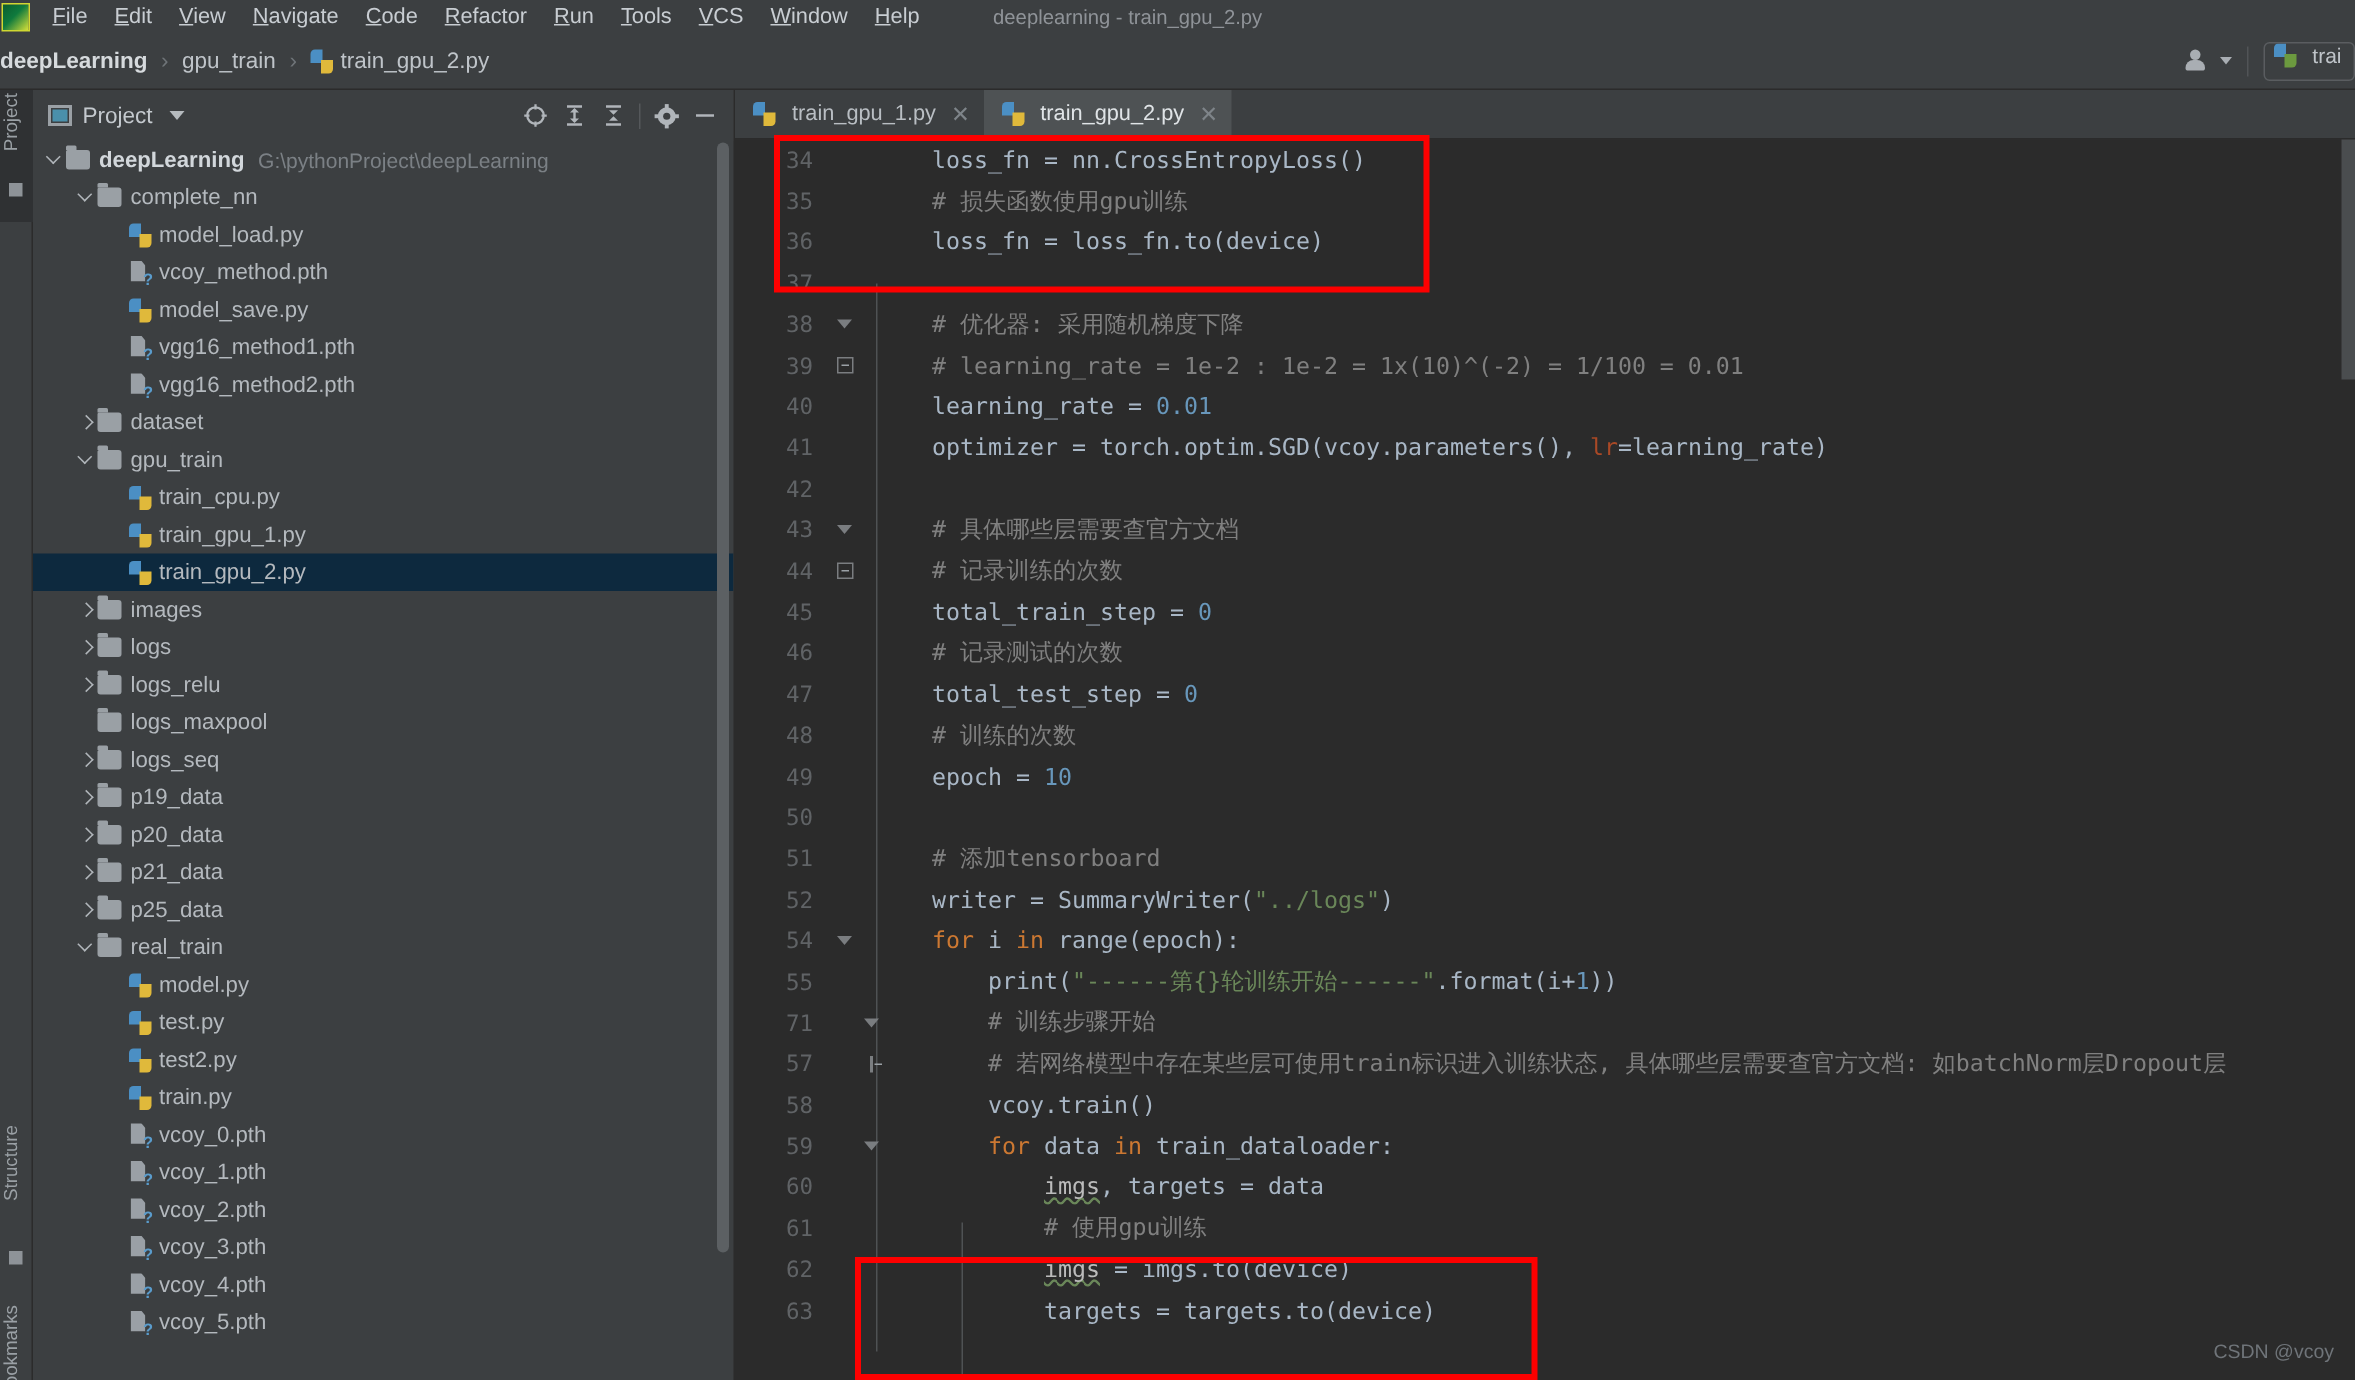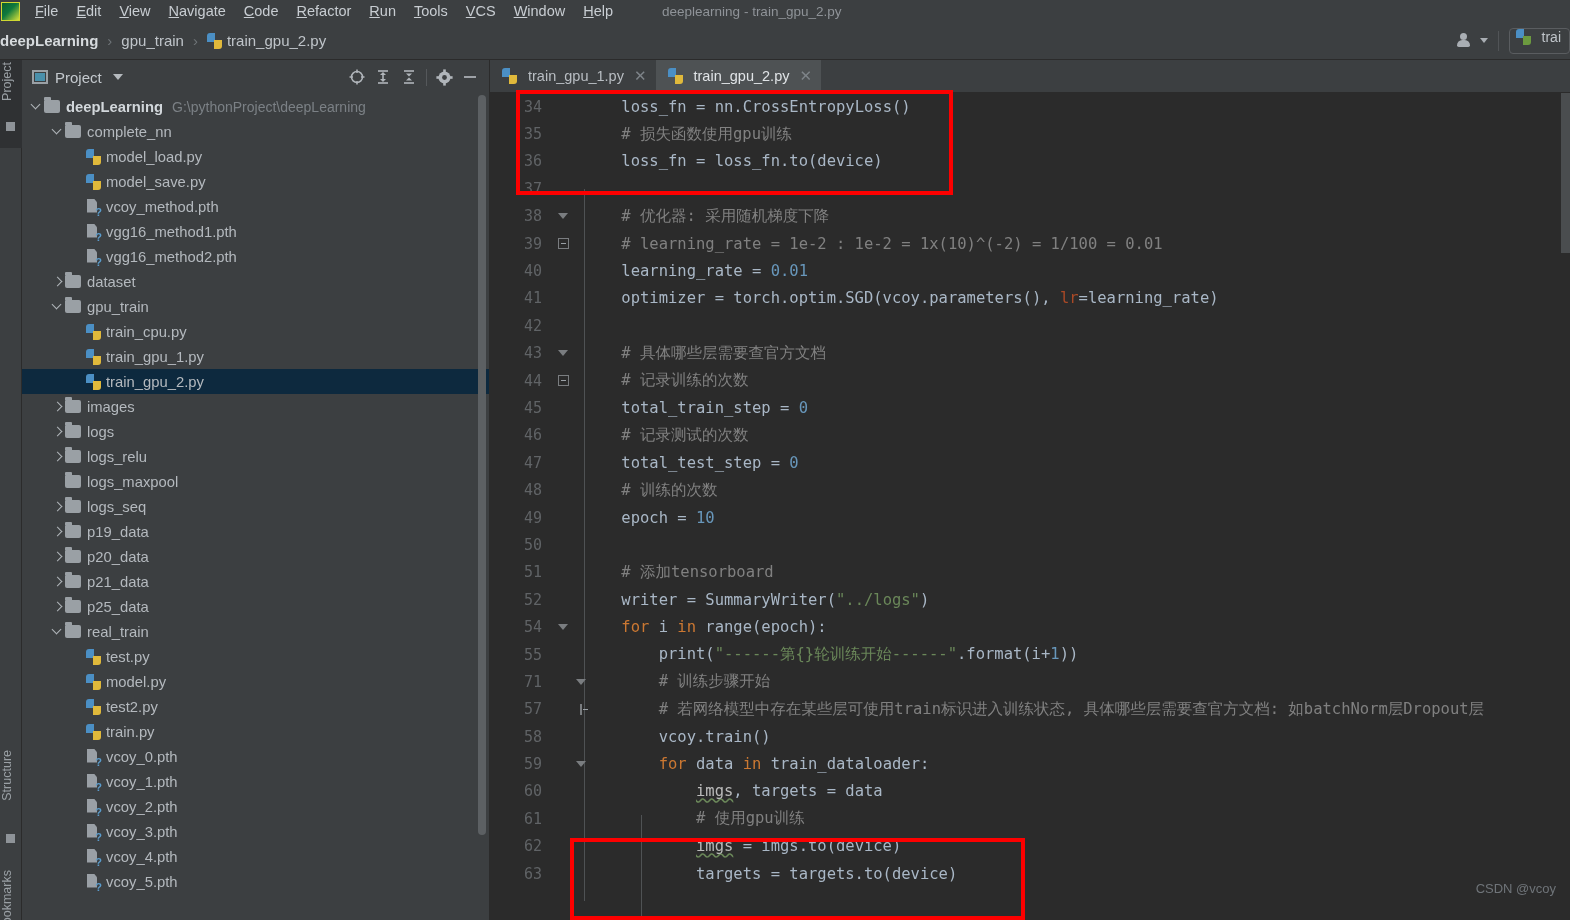--- a/index.html
+++ b/index.html
@@ -216,21 +216,21 @@
     position:absolute; left:94px; top:96px; width:1px; height:712px; background:#4f5254;
   }
   .iguide2{
     position:absolute; left:151px; top:722px; width:1px; height:105px; background:#4f5254;
   }
 
   
   .redbox{ position:absolute; border:4px solid #fd0000; pointer-events:none; }
 
   .watermark{
-    position:absolute; right:14px; bottom:24px; font-size:13px; color:#6f7479;
+    position:absolute; right:14px; bottom:12px; font-size:13px; color:#6f7479;
     font-family:"Liberation Sans", sans-serif;
   }
 
   .right-scroll{
     position:absolute; right:0; top:33px; width:9px; height:160px; background:#4a4d4f;
   }
 </style>
 </head>
 <body>
 
@@ -368,33 +368,33 @@
         </div>
         <div class="trow">
           <span style="width: 48px; flex: 0 0 auto;"></span>
           <span class="twist"></span>
           <span class="py-ico"></span>
           <span class="tlabel">model_load.py</span>
         </div>
         <div class="trow">
           <span style="width: 48px; flex: 0 0 auto;"></span>
           <span class="twist"></span>
+          <span class="pth-ico"></span>
+          <span class="tlabel">vcoy_method.pth</span>
+        </div>
+        <div class="trow">
+          <span style="width: 48px; flex: 0 0 auto;"></span>
+          <span class="twist"></span>
           <span class="py-ico"></span>
           <span class="tlabel">model_save.py</span>
         </div>
         <div class="trow">
           <span style="width: 48px; flex: 0 0 auto;"></span>
           <span class="twist"></span>
           <span class="pth-ico"></span>
-          <span class="tlabel">vcoy_method.pth</span>
-        </div>
-        <div class="trow">
-          <span style="width: 48px; flex: 0 0 auto;"></span>
-          <span class="twist"></span>
-          <span class="pth-ico"></span>
           <span class="tlabel">vgg16_method1.pth</span>
         </div>
         <div class="trow">
           <span style="width: 48px; flex: 0 0 auto;"></span>
           <span class="twist"></span>
           <span class="pth-ico"></span>
           <span class="tlabel">vgg16_method2.pth</span>
         </div>
         <div class="trow">
           <span style="width: 27px; flex: 0 0 auto;"></span>
@@ -505,27 +505,27 @@
           <span class="twist">
             <span class="chev down"></span>
           </span>
           <span class="folder"></span>
           <span class="tlabel">real_train</span>
         </div>
         <div class="trow">
           <span style="width: 48px; flex: 0 0 auto;"></span>
           <span class="twist"></span>
           <span class="py-ico"></span>
+          <span class="tlabel">model.py</span>
+        </div>
+        <div class="trow">
+          <span style="width: 48px; flex: 0 0 auto;"></span>
+          <span class="twist"></span>
+          <span class="py-ico"></span>
           <span class="tlabel">test.py</span>
-        </div>
-        <div class="trow">
-          <span style="width: 48px; flex: 0 0 auto;"></span>
-          <span class="twist"></span>
-          <span class="py-ico"></span>
-          <span class="tlabel">model.py</span>
         </div>
         <div class="trow">
           <span style="width: 48px; flex: 0 0 auto;"></span>
           <span class="twist"></span>
           <span class="py-ico"></span>
           <span class="tlabel">test2.py</span>
         </div>
         <div class="trow">
           <span style="width: 48px; flex: 0 0 auto;"></span>
           <span class="twist"></span>

